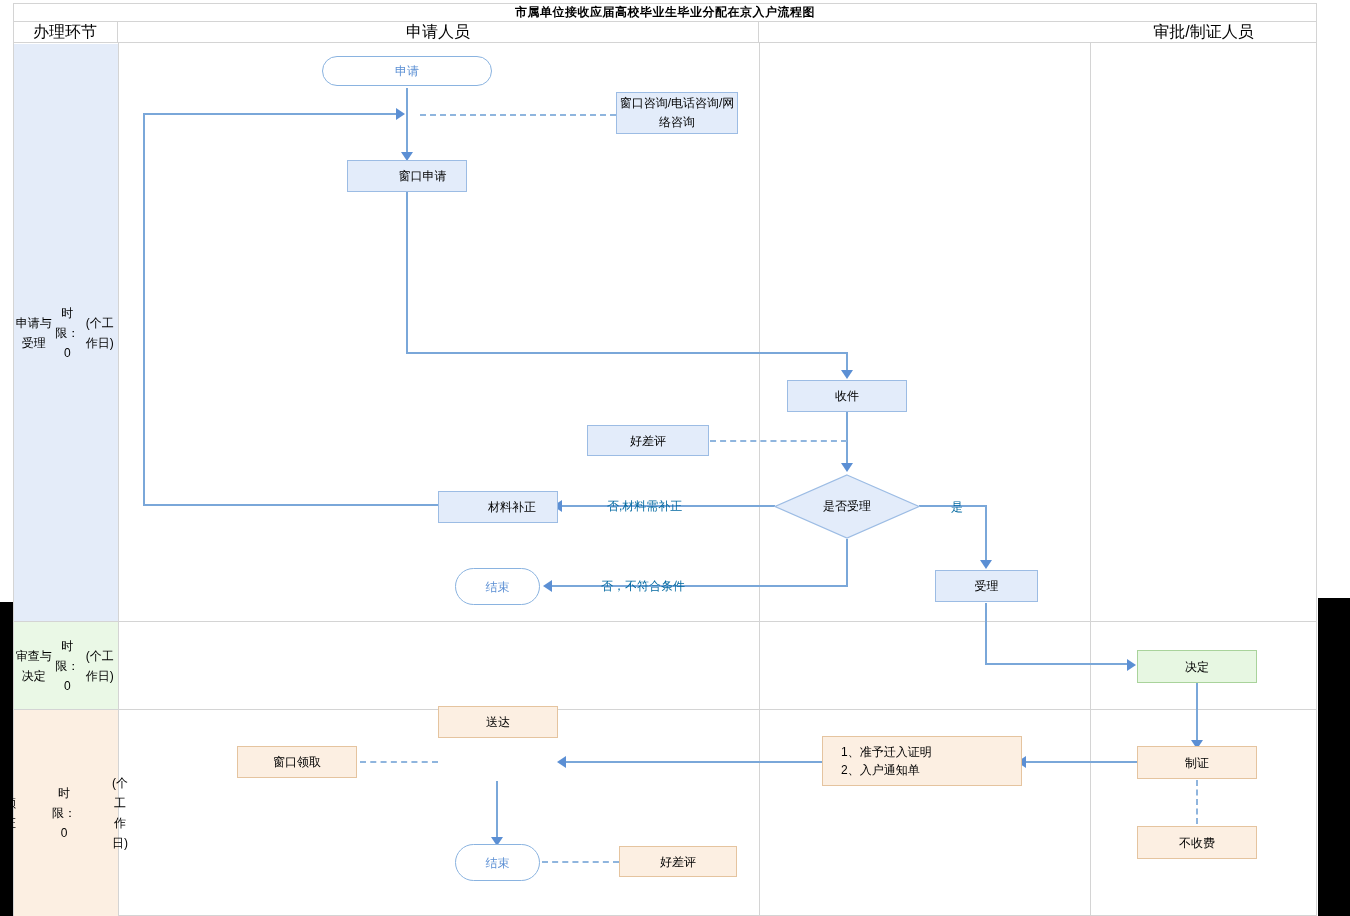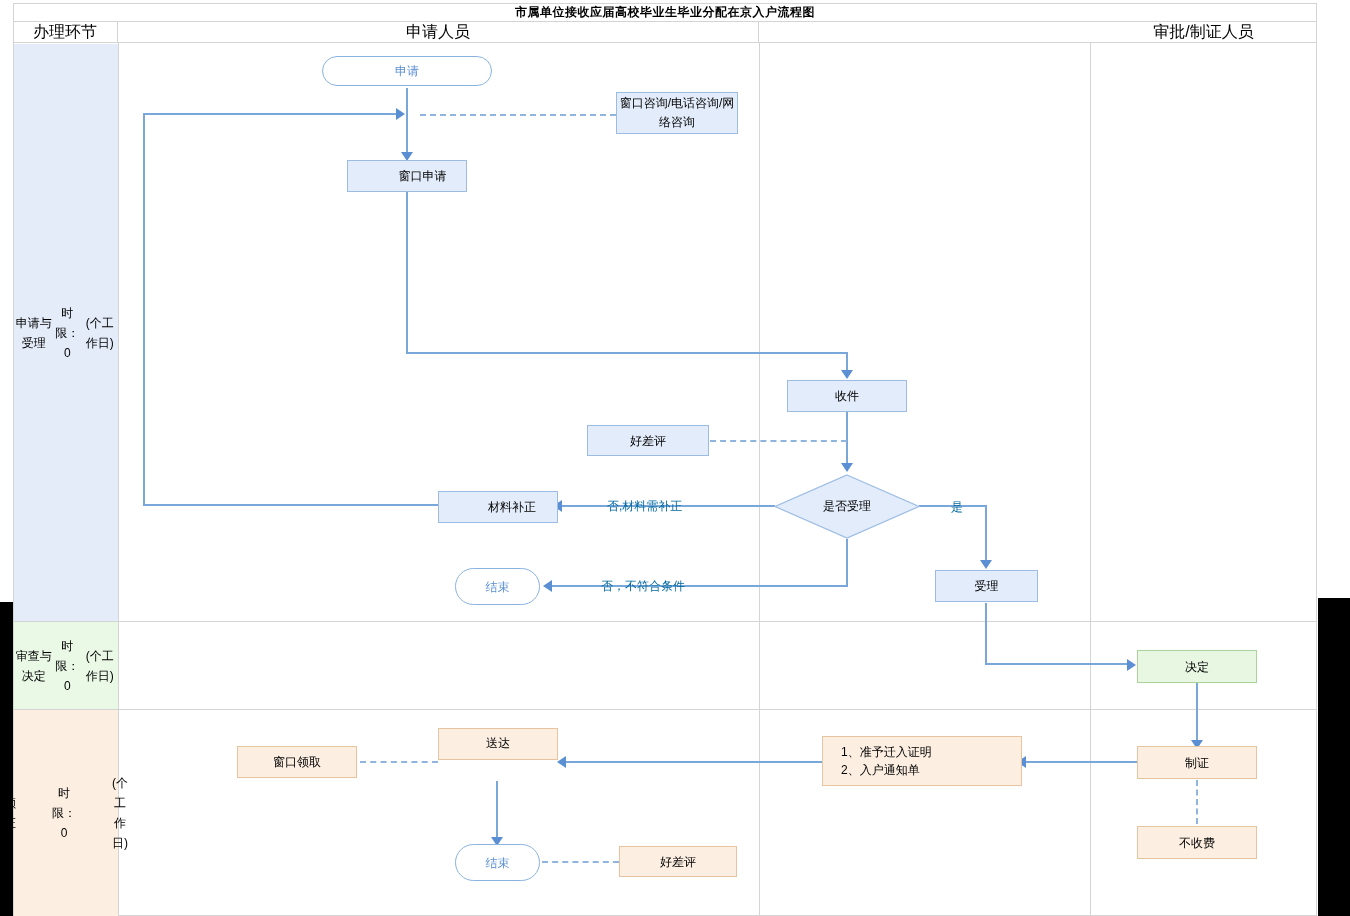--- a/index.html
+++ b/index.html
@@ -208,17 +208,17 @@
 
 <div class="node peach" style="left:1137px;top:826px;width:120px;height:33px;">不收费</div>
 
 <div class="node peach note-left" style="left:822px;top:736px;width:200px;height:50px;flex-direction:column;align-items:flex-start;justify-content:center;">
   <span>1、准予迁入证明</span>
   <span>2、入户通知单</span>
 </div>
 
 <div class="node peach" style="left:237px;top:746px;width:120px;height:32px;">窗口领取</div>
 
-<div class="node peach" style="left:438px;top:728px;width:120px;height:32px;font-family:Liberation Mono, monospace;">送达</div>
+<div class="node peach" style="left:438px;top:706px;width:120px;height:32px;">送达</div>
 
 <div class="node term" style="left:455px;top:844px;width:85px;height:37px;">结束</div>
 
 <div class="node peach" style="left:619px;top:846px;width:118px;height:31px;">好差评</div>
 
 </body></html>

